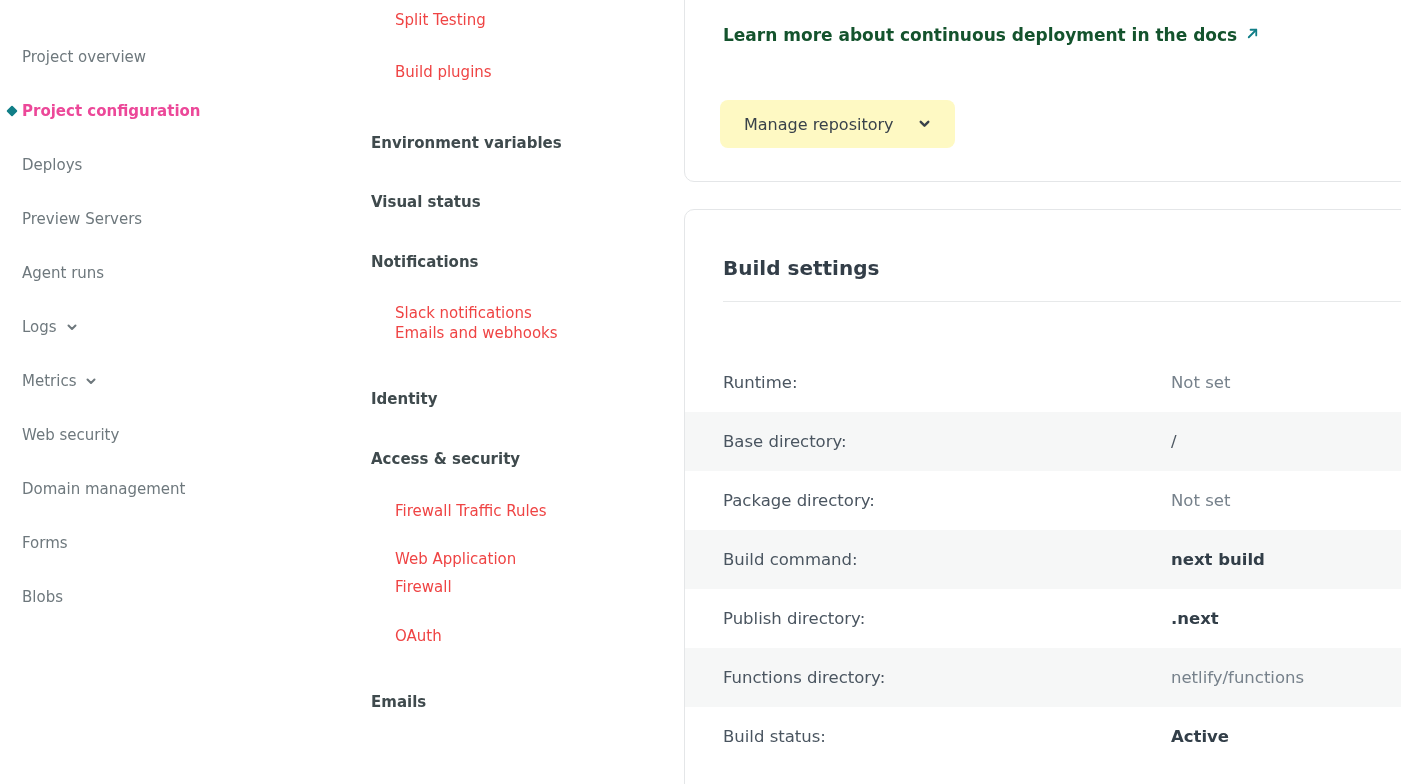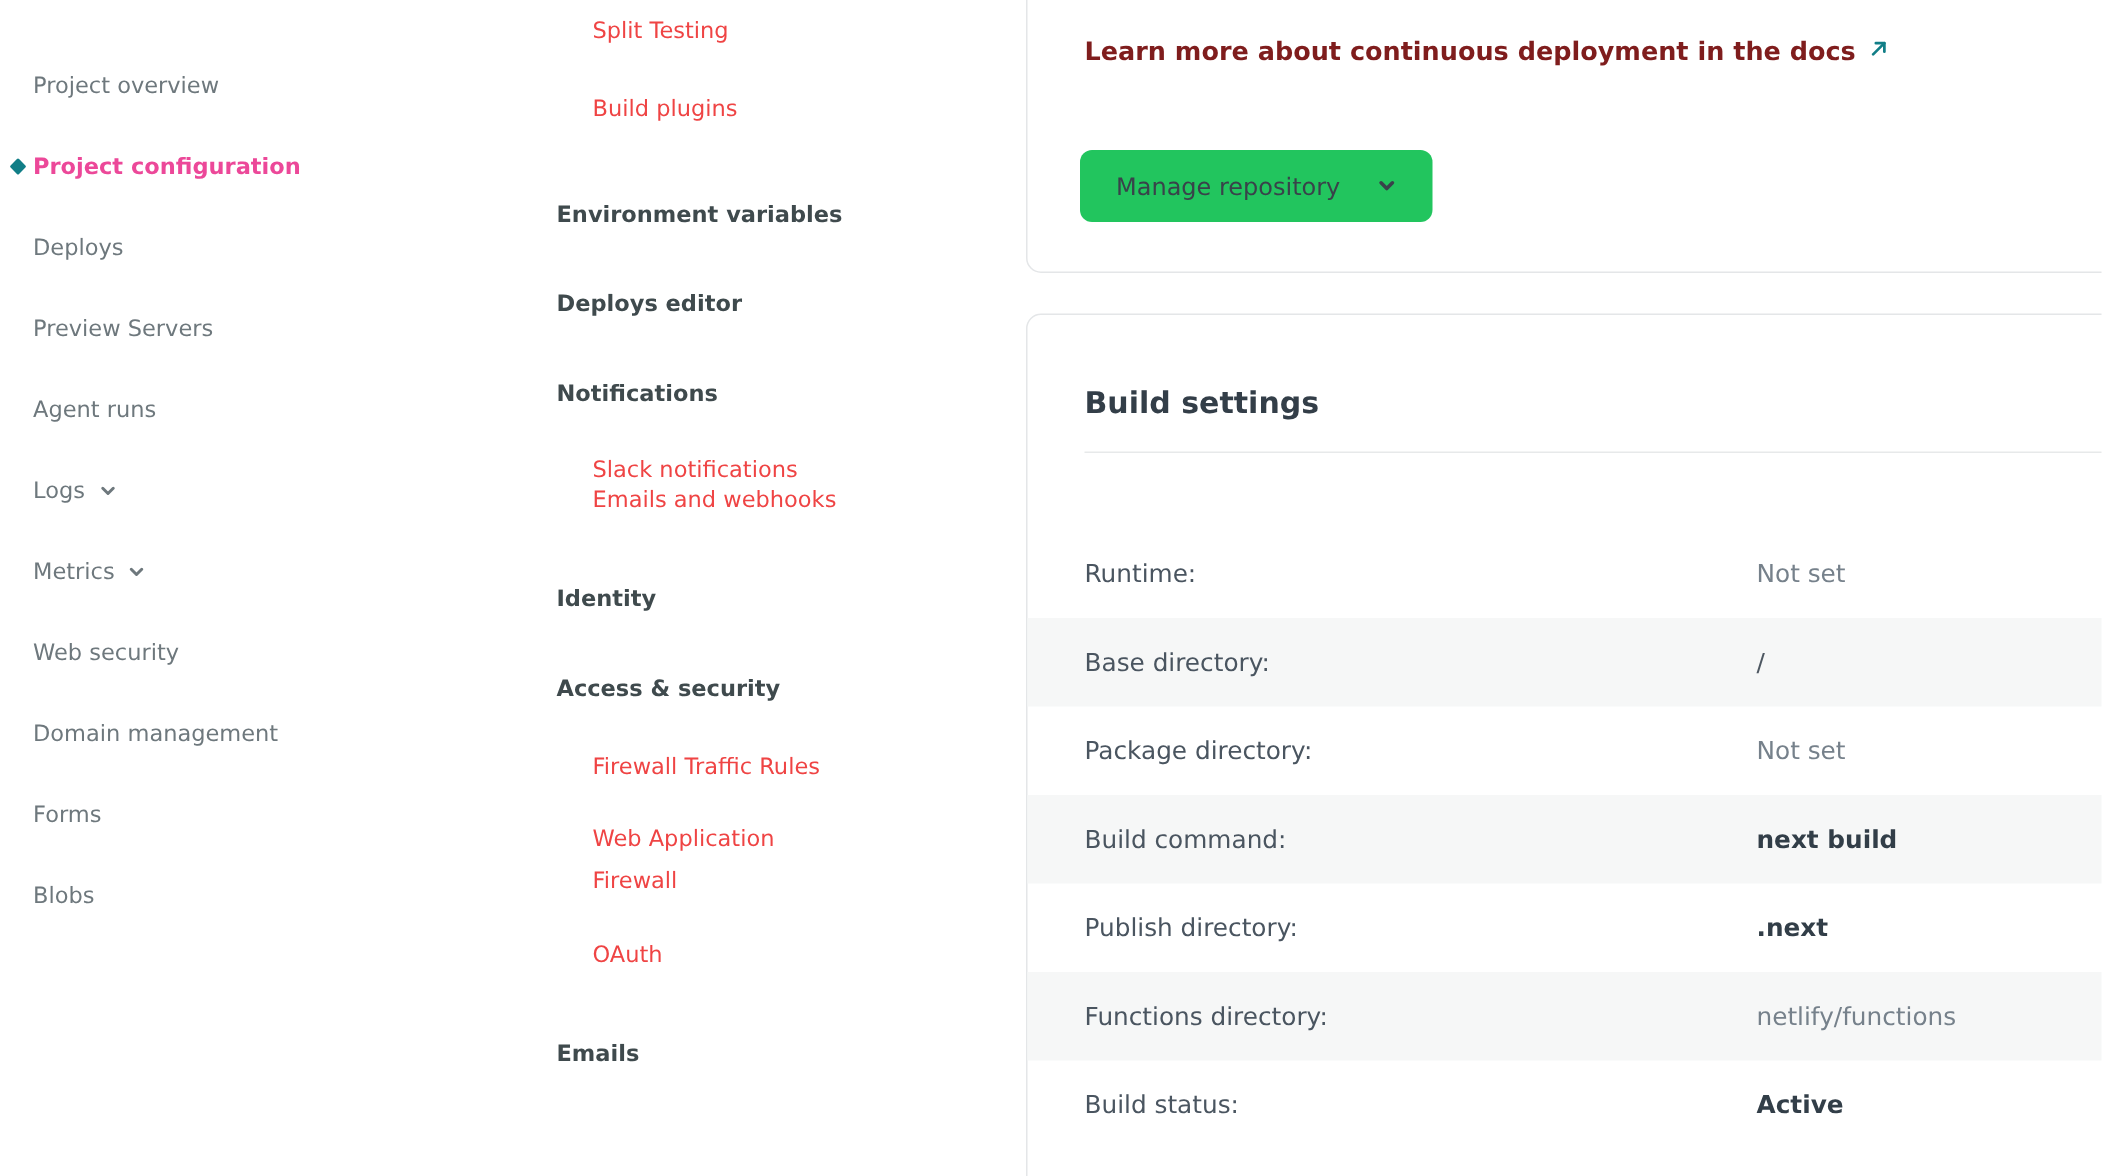--- a/index.html
+++ b/index.html
@@ -48,27 +48,27 @@
   
   .card {
     position:absolute; left:684px; width:740px; background:#fff;
     border:1px solid #e4e6e8; border-radius:10px;
   }
   .card-top { top:-12px; height:194px; }
   .card-build { top:209px; height:600px; }
 
   .docs-link {
     position:absolute; left:38px; top:36px;
-    font-size:17px; font-weight:700; color:#7f1d1d; text-decoration:none;
+    font-size:17px; font-weight:700; color:#14532d; text-decoration:none;
     display:inline-flex; align-items:center; gap:8px; cursor:pointer;
   }
   .btn-manage {
     position:absolute; left:35px; top:111px; height:48px;
     display:inline-flex; align-items:center; gap:24px; padding:0 24px;
-    background:#22c55e; border:none; border-radius:8px; cursor:pointer;
+    background:#fef9c3; border:none; border-radius:8px; cursor:pointer;
     font-family:inherit; font-size:16px; color:#39424a;
   }
 
   .card-title {
     padding:44px 0 0 38px; font-size:20px; line-height:28px;
     font-weight:700; color:#333e48;
   }
   .card-divider { margin:19px 0 0 38px; border-top:1px solid #e7e9ea; }
 
   .settings-table { margin-top:51px; }
@@ -129,21 +129,21 @@
       <span>Blobs</span>
     </li>
   </ul>
 </nav>
 
 <nav class="nav-secondary">
   <ul>
     <li class="sub">Split Testing</li>
     <li class="sub">Build plugins</li>
     <li class="hdr">Environment variables</li>
-    <li class="hdr">Deploys editor</li>
+    <li class="hdr">Visual status</li>
     <li class="hdr">Notifications</li>
     <li class="sub">Slack notifications</li>
     <li class="sub">Emails and webhooks</li>
     <li class="hdr">Identity</li>
     <li class="hdr">Access &amp; security</li>
     <li class="sub">Firewall Traffic Rules</li>
     <li class="sub">Web Application Firewall</li>
     <li class="sub">OAuth</li>
     <li class="hdr">Emails</li>
   </ul>

